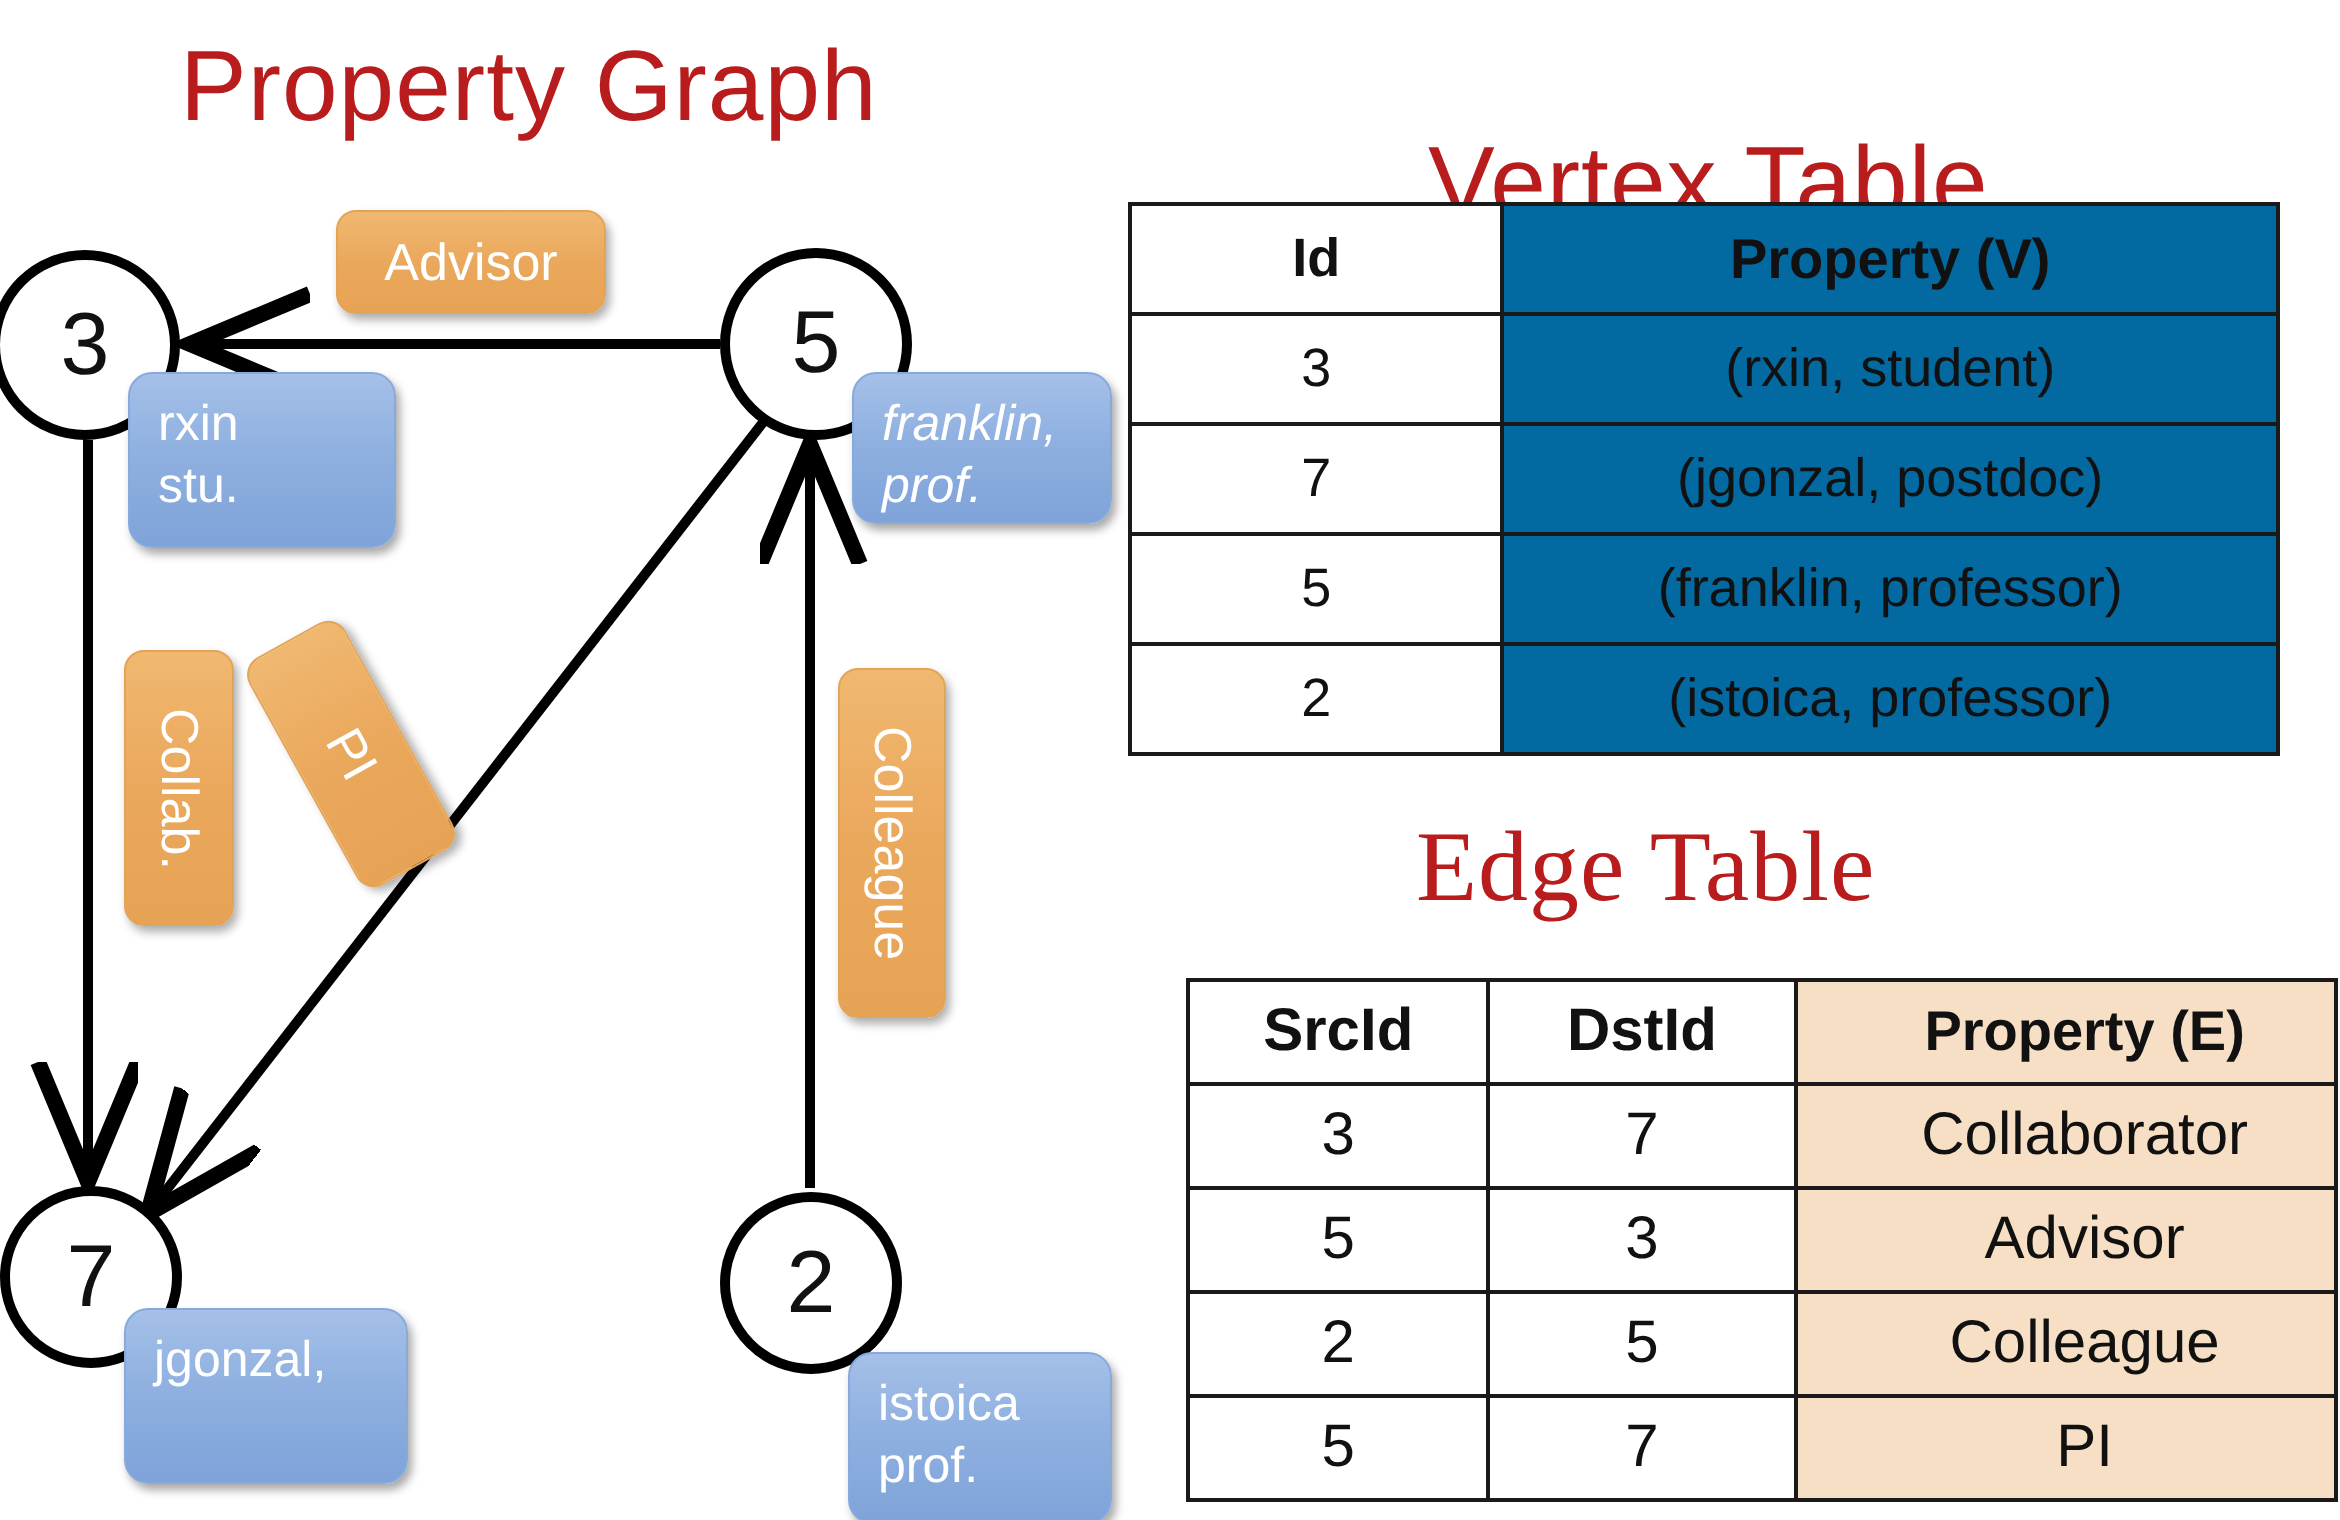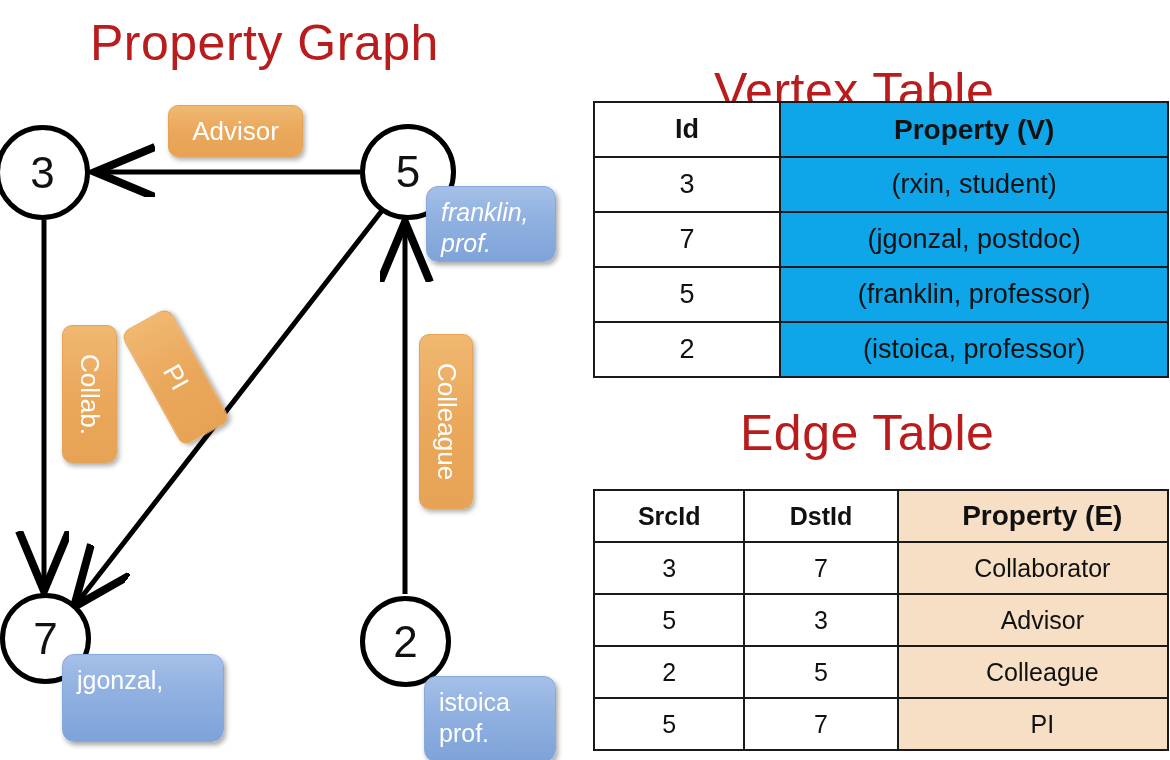--- a/index.html
+++ b/index.html
@@ -16,21 +16,21 @@
   .title{
     position:absolute;
     font-family:"Liberation Sans", sans-serif;
     font-weight:300;
     color:#b91c1c;
     white-space:nowrap;
     letter-spacing:0.5px;
   }
   #graph-title{left:90px;top:14px;font-size:50px;}
   #vertex-title{left:714px;top:14px;font-size:50px;margin-top:48px;}
-  #edge-title{left:740px;top:404px;font-size:50px;}
+  #edge-title{left:708px;top:404px;font-size:50px;font-family:Liberation Serif, serif;}
 
   
   #graph-panel{position:absolute;left:0;top:0;width:585px;height:760px;}
   #graph-svg{position:absolute;left:0;top:0;}
 
   .vertex-circle{
     position:absolute;
     border:5px solid #000;
     border-radius:50%;
     background:#fff;
@@ -81,28 +81,28 @@
   }
   .tbl td,.tbl th{
     border:2px solid #1a1a1a;
     text-align:center;
     font-weight:300;
     color:#111;
     padding:0;
   }
   .tbl th{font-weight:bold;}
 
-  #vertex-table{left:593px;top:101px;width:576px;}
+  #vertex-table{left:564px;top:101px;width:576px;}
   #vertex-table td,#vertex-table th{height:53px;font-size:27px;}
   #vertex-table .c-id{width:185px;background:#ffffff;}
-  #vertex-table .c-prop{width:387px;background:#0ea5e9;}
+  #vertex-table .c-prop{width:387px;background:#0369a1;}
   #vertex-table th.c-prop{font-size:28px;}
 
   #edge-table{left:593px;top:489px;width:576px;}
-  #edge-table td,#edge-table th{height:50px;font-size:25px;}
+  #edge-table td,#edge-table th{height:50px;font-size:30px;}
   #edge-table .c-src{width:147px;background:#ffffff;}
   #edge-table .c-dst{width:150px;background:#ffffff;}
   #edge-table .c-prop{width:247px;background:#f6dfc4;padding-left:19px;}
   #edge-table th.c-prop{font-size:28px;}
 </style>
 </head>
 <body>
 
 <div class="stage">
 
@@ -132,25 +132,29 @@
     <div class="vertex-circle" style="left:360px;top:124px;width:96px;height:96px;">
       <span>5</span>
     </div>
     <div class="vertex-circle" style="left:0px;top:593px;width:91px;height:91px;">
       <span>7</span>
     </div>
     <div class="vertex-circle" style="left:360px;top:596px;width:91px;height:91px;">
       <span>2</span>
     </div>
 
+    <div class="prop-box" style="left:64px;top:186px;width:134px;height:88px;">
+      <div>rxin</div>
+      <div>stu.</div>
+    </div>
     <div class="prop-box" style="left:426px;top:186px;width:130px;height:76px;font-style:italic;">
       <div>franklin,</div>
       <div>prof.</div>
     </div>
-    <div class="prop-box" style="left:62px;top:654px;width:162px;height:88px;">
+    <div class="prop-box" style="left:62px;top:654px;width:142px;height:88px;">
       <div>jgonzal,</div>
     </div>
     <div class="prop-box" style="left:424px;top:676px;width:132px;height:86px;">
       <div>istoica</div>
       <div>prof.</div>
     </div>
 
     <div class="edge-label" style="left:168px;top:105px;width:135px;height:52px;">
       <span>Advisor</span>
     </div>

